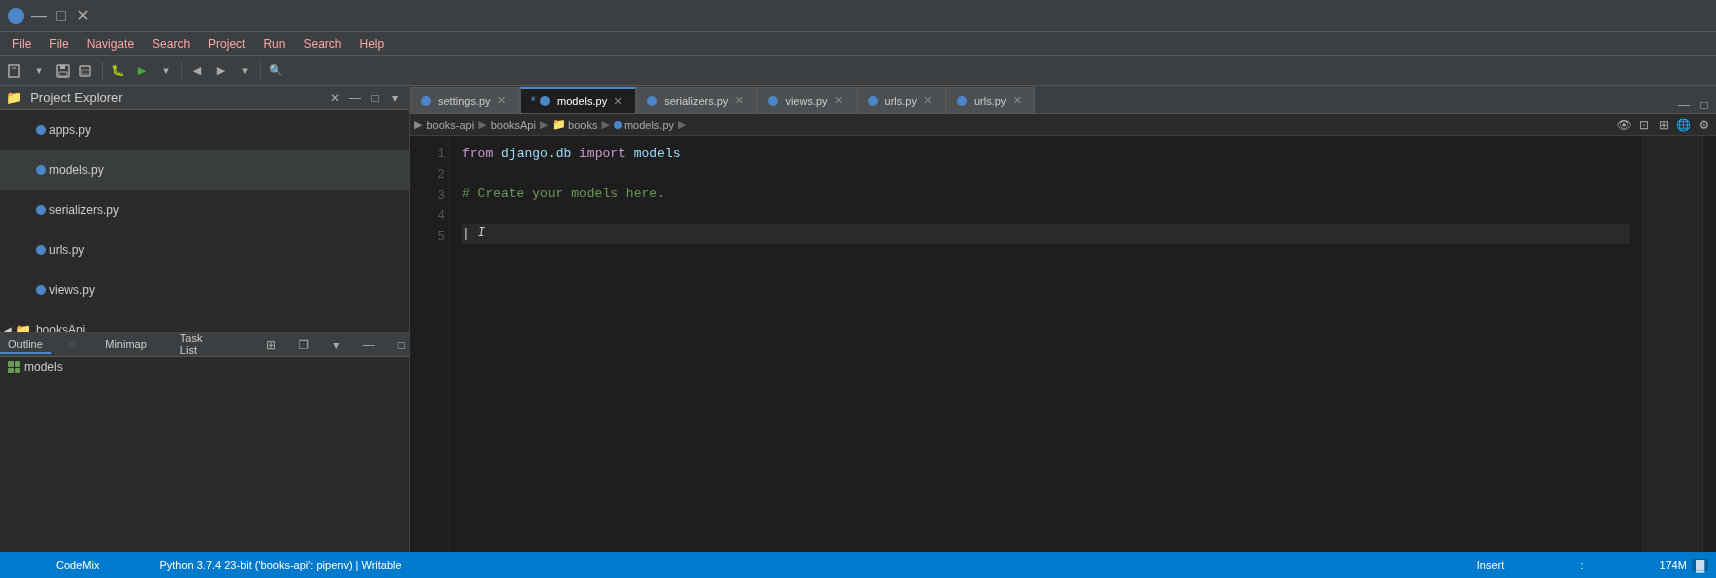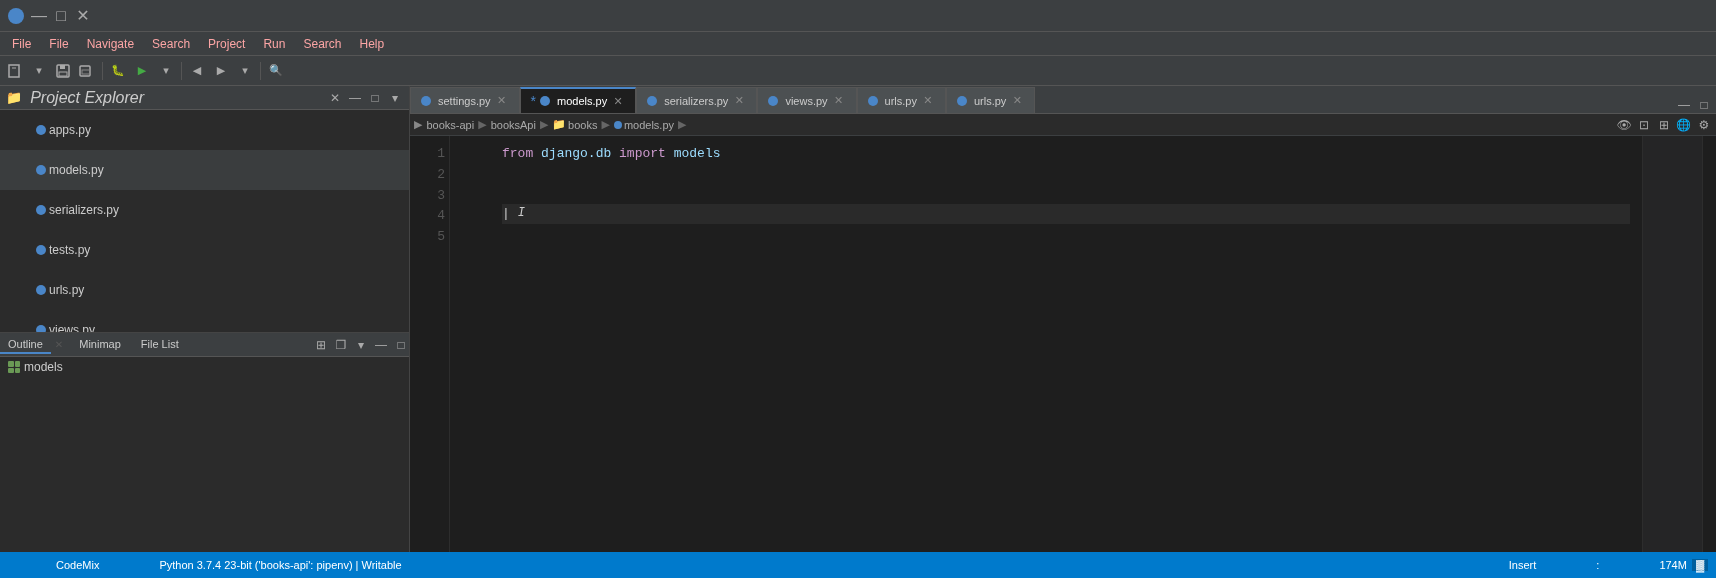--- a/index.html
+++ b/index.html
@@ -124,22 +124,21 @@
       display: flex;
       align-items: center;
       padding: 0 6px;
       border-bottom: 1px solid #555;
       font-size: 11px;
       color: #cccccc;
       gap: 4px;
     }
     .panel-header-title {
       flex: 1;
-      font-size: 16px;
-      font-style: italic;
+      font-size: 13px;
     }
     .panel-header-btn {
       width: 16px;
       height: 16px;
       display: flex;
       align-items: center;
       justify-content: center;
       color: #aaa;
       font-size: 12px;
       cursor: pointer;
@@ -255,21 +254,21 @@
     }
     #code-area {
       flex: 1;
       padding: 8px 12px;
       font-family: 'Consolas', 'Courier New', monospace;
       font-size: 13px;
       line-height: 1.6;
       color: #d4d4d4;
       overflow: auto;
     }
-    .code-line { display: block; white-space: pre; height: 20px; margin-left: 40px; }
+    .code-line { display: block; white-space: pre; height: 20px; }
     .kw-from { color: #cc99cd; }
     .kw-import { color: #cc99cd; }
     .mod-name { color: #9cdcfe; }
     .comment { color: #6a9955; }
     .cursor-line { background: #2a2a2a; }
 
     
     #editor-right {
       width: 14px;
       background: #1e1e1e;
@@ -285,21 +284,21 @@
       padding: 0 8px;
       font-size: 11px;
       color: #ffffff;
       gap: 12px;
       position: absolute;
       bottom: 0;
       left: 0;
       right: 0;
     }
     #status-bar .status-left { flex: 1; display: flex; gap: 12px; align-items: center; }
-    #status-bar .status-right { display: flex; gap: 12px; align-items: center; }
+    #status-bar .status-right { display: flex; gap: 28px; align-items: center; }
     #status-bar .status-item { color: #fff; font-size: 11px; margin-left: 48px; }
 
     
     #minimap {
       width: 60px;
       background: #252526;
       border-left: 1px solid #2d2d2d;
     }
 
     
@@ -331,21 +330,21 @@
       color: #cccccc;
       cursor: pointer;
       border-bottom: 2px solid transparent;
     }
     .outline-tab.active {
       border-bottom: 2px solid #4a86c8;
     }
     .outline-tab-panel-header {
       display: flex;
       align-items: center;
-      gap: 4px;
+      gap: 17px;
       background: #3c3f41;
       height: 24px;
       border-bottom: 1px solid #555;
     }
 
     .py-dot {
       display: inline-block;
       width: 10px;
       height: 10px;
       border-radius: 50%;
@@ -440,25 +439,20 @@
         <span>models.py</span>
       </div>
       <div class="tree-item">
         <div class="indent2"></div>
         <span class="py-dot"></span>
         <span>serializers.py</span>
       </div>
       <div class="tree-item">
         <div class="indent2"></div>
         <span class="py-dot"></span>
-        <span>tests.py</span>
-      </div>
-      <div class="tree-item">
-        <div class="indent2"></div>
-        <span class="py-dot"></span>
         <span>urls.py</span>
       </div>
       <div class="tree-item">
         <div class="indent2"></div>
         <span class="py-dot"></span>
         <span>views.py</span>
       </div>
       <div class="tree-item">
         <div style="display:flex;align-items:center;gap:4px;">
           <span style="color:#cccccc;font-size:10px;">◀</span>
@@ -466,21 +460,21 @@
           <span>booksApi</span>
         </div>
       </div>
     </div>
 
     <div id="outline-panel">
       <div class="outline-tab-panel-header">
         <div class="outline-tab active">Outline</div>
         <span style="color:#555;font-size:10px;">✕</span>
         <div style="margin-left:4px;" class="outline-tab">Minimap</div>
-        <div class="outline-tab">File List</div>
+        <div class="outline-tab">Task List</div>
         <div style="flex:1;"></div>
         <div class="panel-header-btn">⊞</div>
         <div class="panel-header-btn">❐</div>
         <div class="panel-header-btn">▾</div>
         <div class="panel-header-btn">—</div>
         <div class="panel-header-btn">□</div>
       </div>
       <div class="outline-item">
         <div class="outline-icon">
           <span></span>
@@ -567,20 +561,21 @@
       <div id="line-numbers">
         <div>1</div>
         <div>2</div>
         <div>3</div>
         <div>4</div>
         <div>5</div>
       </div>
       <div id="code-area">
         <span class="code-line"><span class="kw-from">from</span> <span class="mod-name">django.db</span> <span class="kw-import">import</span> <span style="color:#9cdcfe;">models</span></span>
         <span class="code-line"> </span>
+        <span class="code-line"><span class="comment"># Create your models here.</span></span>
         <span class="code-line"> </span>
         <span class="code-line cursor-line" style="display:flex;align-items:center;">
           <span style="color:#ccc;margin-right:8px;">|</span>
           <span style="color:#cccccc;font-style:italic;font-size:12px;">I</span>
         </span>
       </div>
       <div id="minimap"></div>
       <div id="editor-right"></div>
     </div>
 

